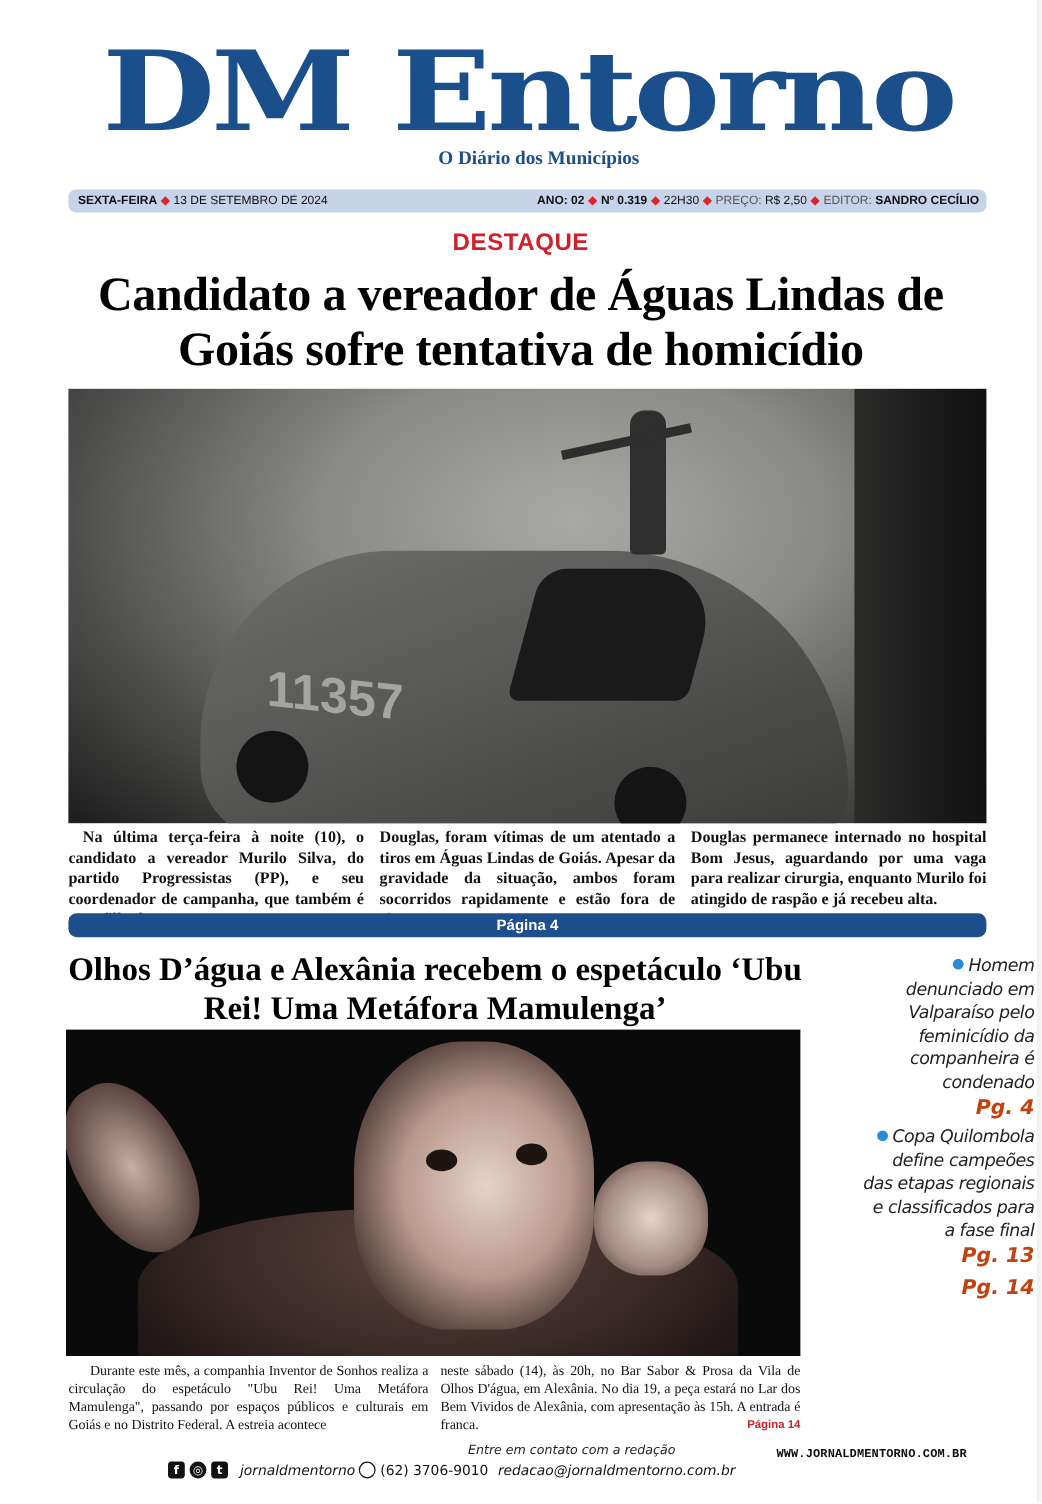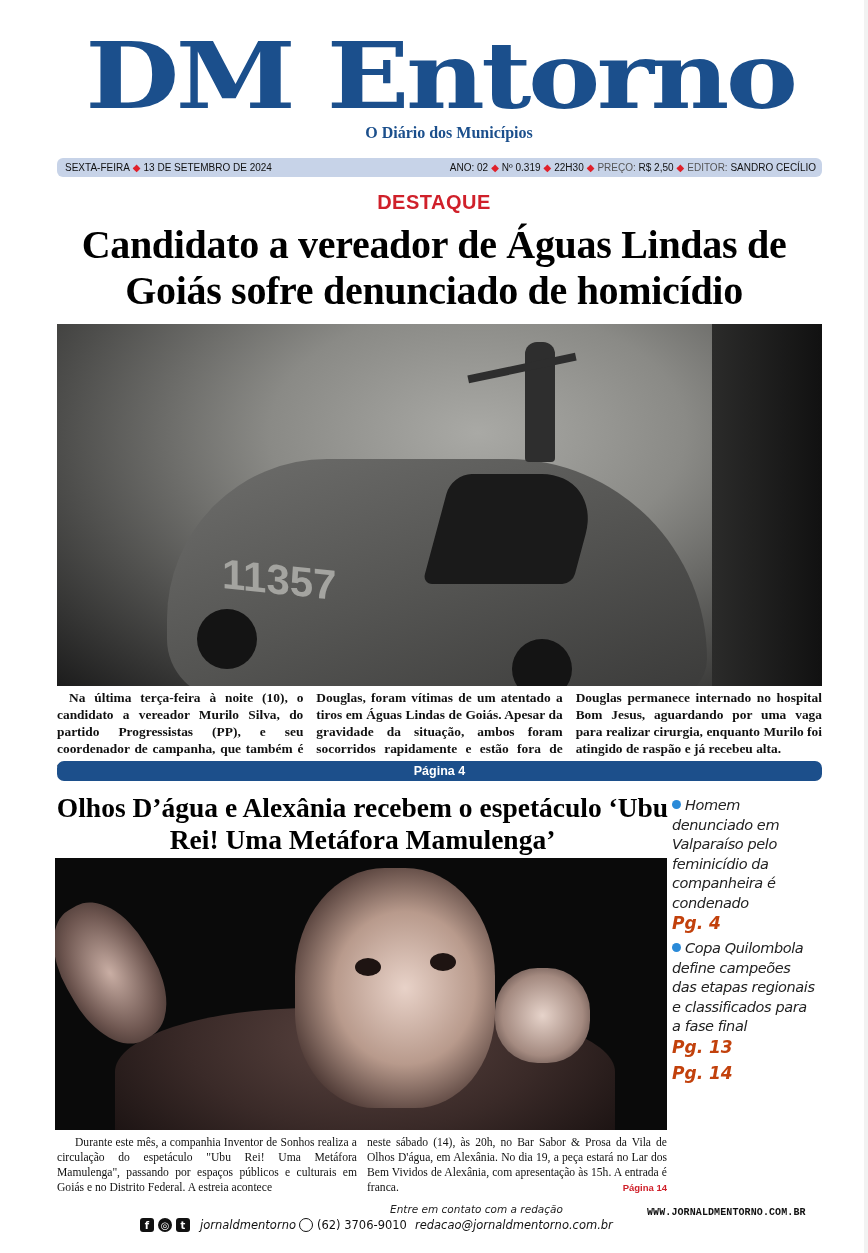--- a/index.html
+++ b/index.html
@@ -20,21 +20,21 @@
 
   
   .infobar {
     position: absolute; left: 57px; top: 158px; width: 765px; height: 19px;
     background: #c7d3e8; border-radius: 6px;
     font-family: "Liberation Sans", sans-serif; font-size: 10px; line-height: 19px;
     color: #111; padding: 0 6px;
   }
   .infobar .left { position: absolute; left: 8px; top: 0; }
   .infobar .right { position: absolute; right: 6px; top: 0; }
-  .infobar b { font-weight: normal; }
+  .infobar b { font-weight: bold; }
   .infobar .dim { color: #555; }
   .diamond { color: #e0202a; font-size: 10px; margin: 0 3px; }
 
   
   .kicker {
     position: absolute; left: 0; top: 191px; width: 868px; text-align: center;
     font-family: "Liberation Sans", sans-serif; font-weight: bold; font-size: 20px;
     color: #d0202a; letter-spacing: 0.5px;
   }
   .headline {
@@ -131,21 +131,21 @@
     font-family: "Liberation Serif", serif; font-size: 11.6px; line-height: 15px; color: #111;
   }
   .cols2 .col { flex: 1; text-align: justify; position: relative; }
   .cols2 .col.first { text-indent: 18px; }
   .pagref {
     position: absolute; right: 0; bottom: 0; font-family: "Liberation Sans", sans-serif;
     font-weight: bold; font-size: 9.5px; color: #d0202a;
   }
 
   
-  .sidebar { position: absolute; left: 672px; top: 796px; width: 146px; text-align: left; }
+  .sidebar { position: absolute; left: 716px; top: 796px; width: 146px; text-align: right; }
   .teaser { margin-bottom: 6px; }
   .teaser-text {
     font-family: "DejaVu Sans", sans-serif; font-style: italic; font-size: 14.5px;
     line-height: 19.5px; color: #222; font-weight: normal; letter-spacing: -0.4px;
   }
   .bullet { display: inline-block; width: 9px; height: 9px; border-radius: 50%; background: #2a8ad8; margin-right: 4px; vertical-align: 1px; }
   .teaser-page {
     display: block; font-family: "DejaVu Sans", sans-serif; font-style: italic; font-weight: bold;
     font-size: 17px; line-height: 20px; color: #c2410c;
   }
@@ -186,21 +186,21 @@
 <div class="infobar">
   <span class="left">
     <b>SEXTA-FEIRA</b><span class="diamond">◆</span><span>13 DE SETEMBRO DE 2024</span>
   </span>
   <span class="right">
     <b>ANO: 02</b><span class="diamond">◆</span><b>Nº 0.319</b><span class="diamond">◆</span><span>22H30</span><span class="diamond">◆</span><span class="dim">PREÇO:</span> <span>R$ 2,50</span><span class="diamond">◆</span><span class="dim">EDITOR:</span> <b>SANDRO CECÍLIO</b>
   </span>
 </div>
 
 <div class="kicker">DESTAQUE</div>
-<h1 class="headline">Candidato a vereador de Águas Lindas de Goiás sofre denunciado de homicídio</h1>
+<h1 class="headline">Candidato a vereador de Águas Lindas de Goiás sofre tentativa de homicídio</h1>
 
 <div class="photo1">
   <div class="car"></div>
   <div class="window"></div>
   <div class="carnum">11357</div>
   <div class="wheel" style="left:140px; top:285px;"></div>
   <div class="wheel" style="left:455px; top:315px;"></div>
   <div class="man"></div>
   <div class="man-arm"></div>
   <div class="pillar"></div>

